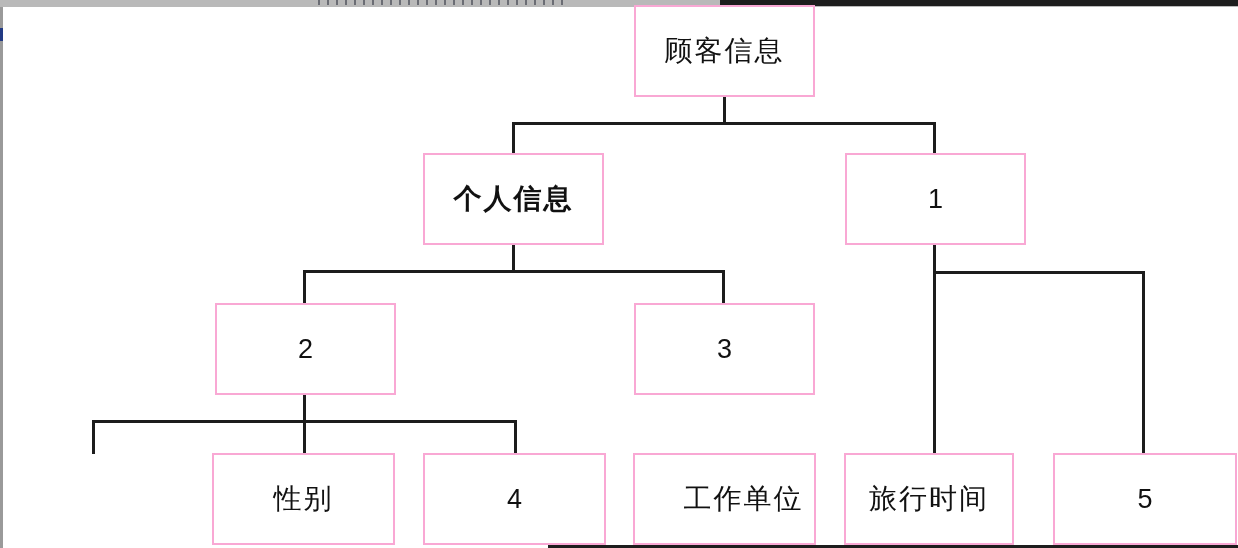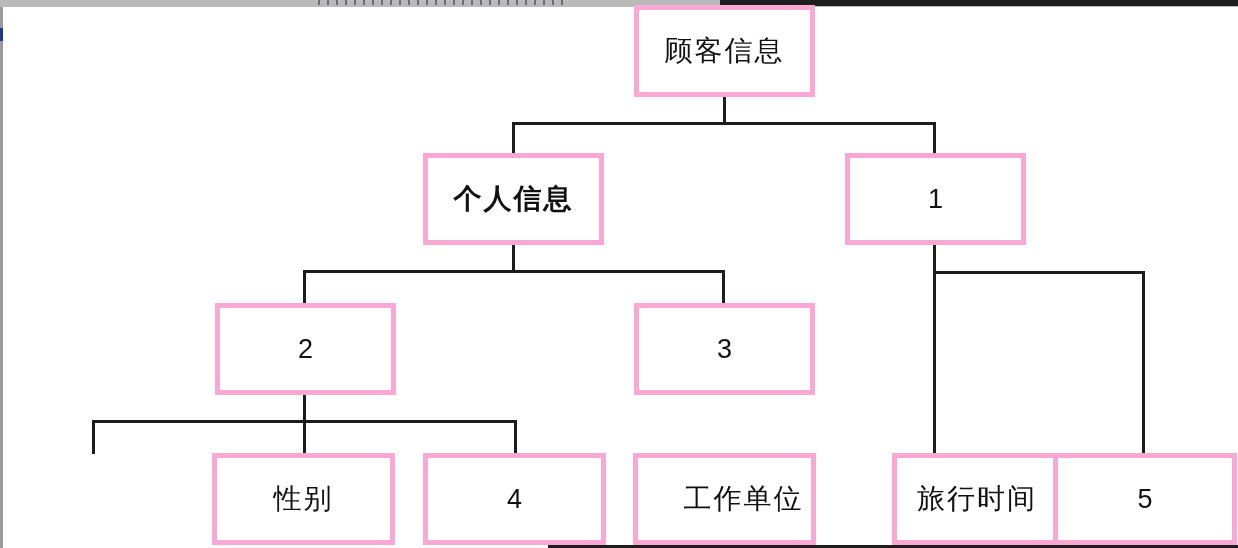--- a/index.html
+++ b/index.html
@@ -55,21 +55,21 @@
     left: 548px; top: 545px;
     width: 690px; height: 3px;
     background: #1d1d1d;
   }
 
   
   .node {
     position: absolute;
     box-sizing: border-box;
     background: #ffffff;
-    border: 5px solid #f9a8d4;
+    border: 2px solid #f9a8d4;
     display: flex;
     align-items: center;
     justify-content: center;
     color: #111111;
   }
   .node .label {
     font-size: 28px;
     line-height: 1;
     letter-spacing: 2px;
     white-space: nowrap;
@@ -146,21 +146,21 @@
   </div>
 
   <div class="node numeric" style="left:423px; top:453px; width:183px; height:92px;">
     <span class="label">4</span>
   </div>
 
   <div class="node" style="left:633px; top:453px; width:183px; height:92px;padding-left:38px;">
     <span class="label">工作单位</span>
   </div>
 
-  <div class="node" style="left:844px; top:453px; width:170px; height:92px;margin-left:48px;">
+  <div class="node" style="left:844px; top:453px; width:170px; height:92px;">
     <span class="label">旅行时间</span>
   </div>
 
   <div class="node numeric" style="left:1053px; top:453px; width:184px; height:92px;">
     <span class="label">5</span>
   </div>
 
 </div>
 
 </body></html>

